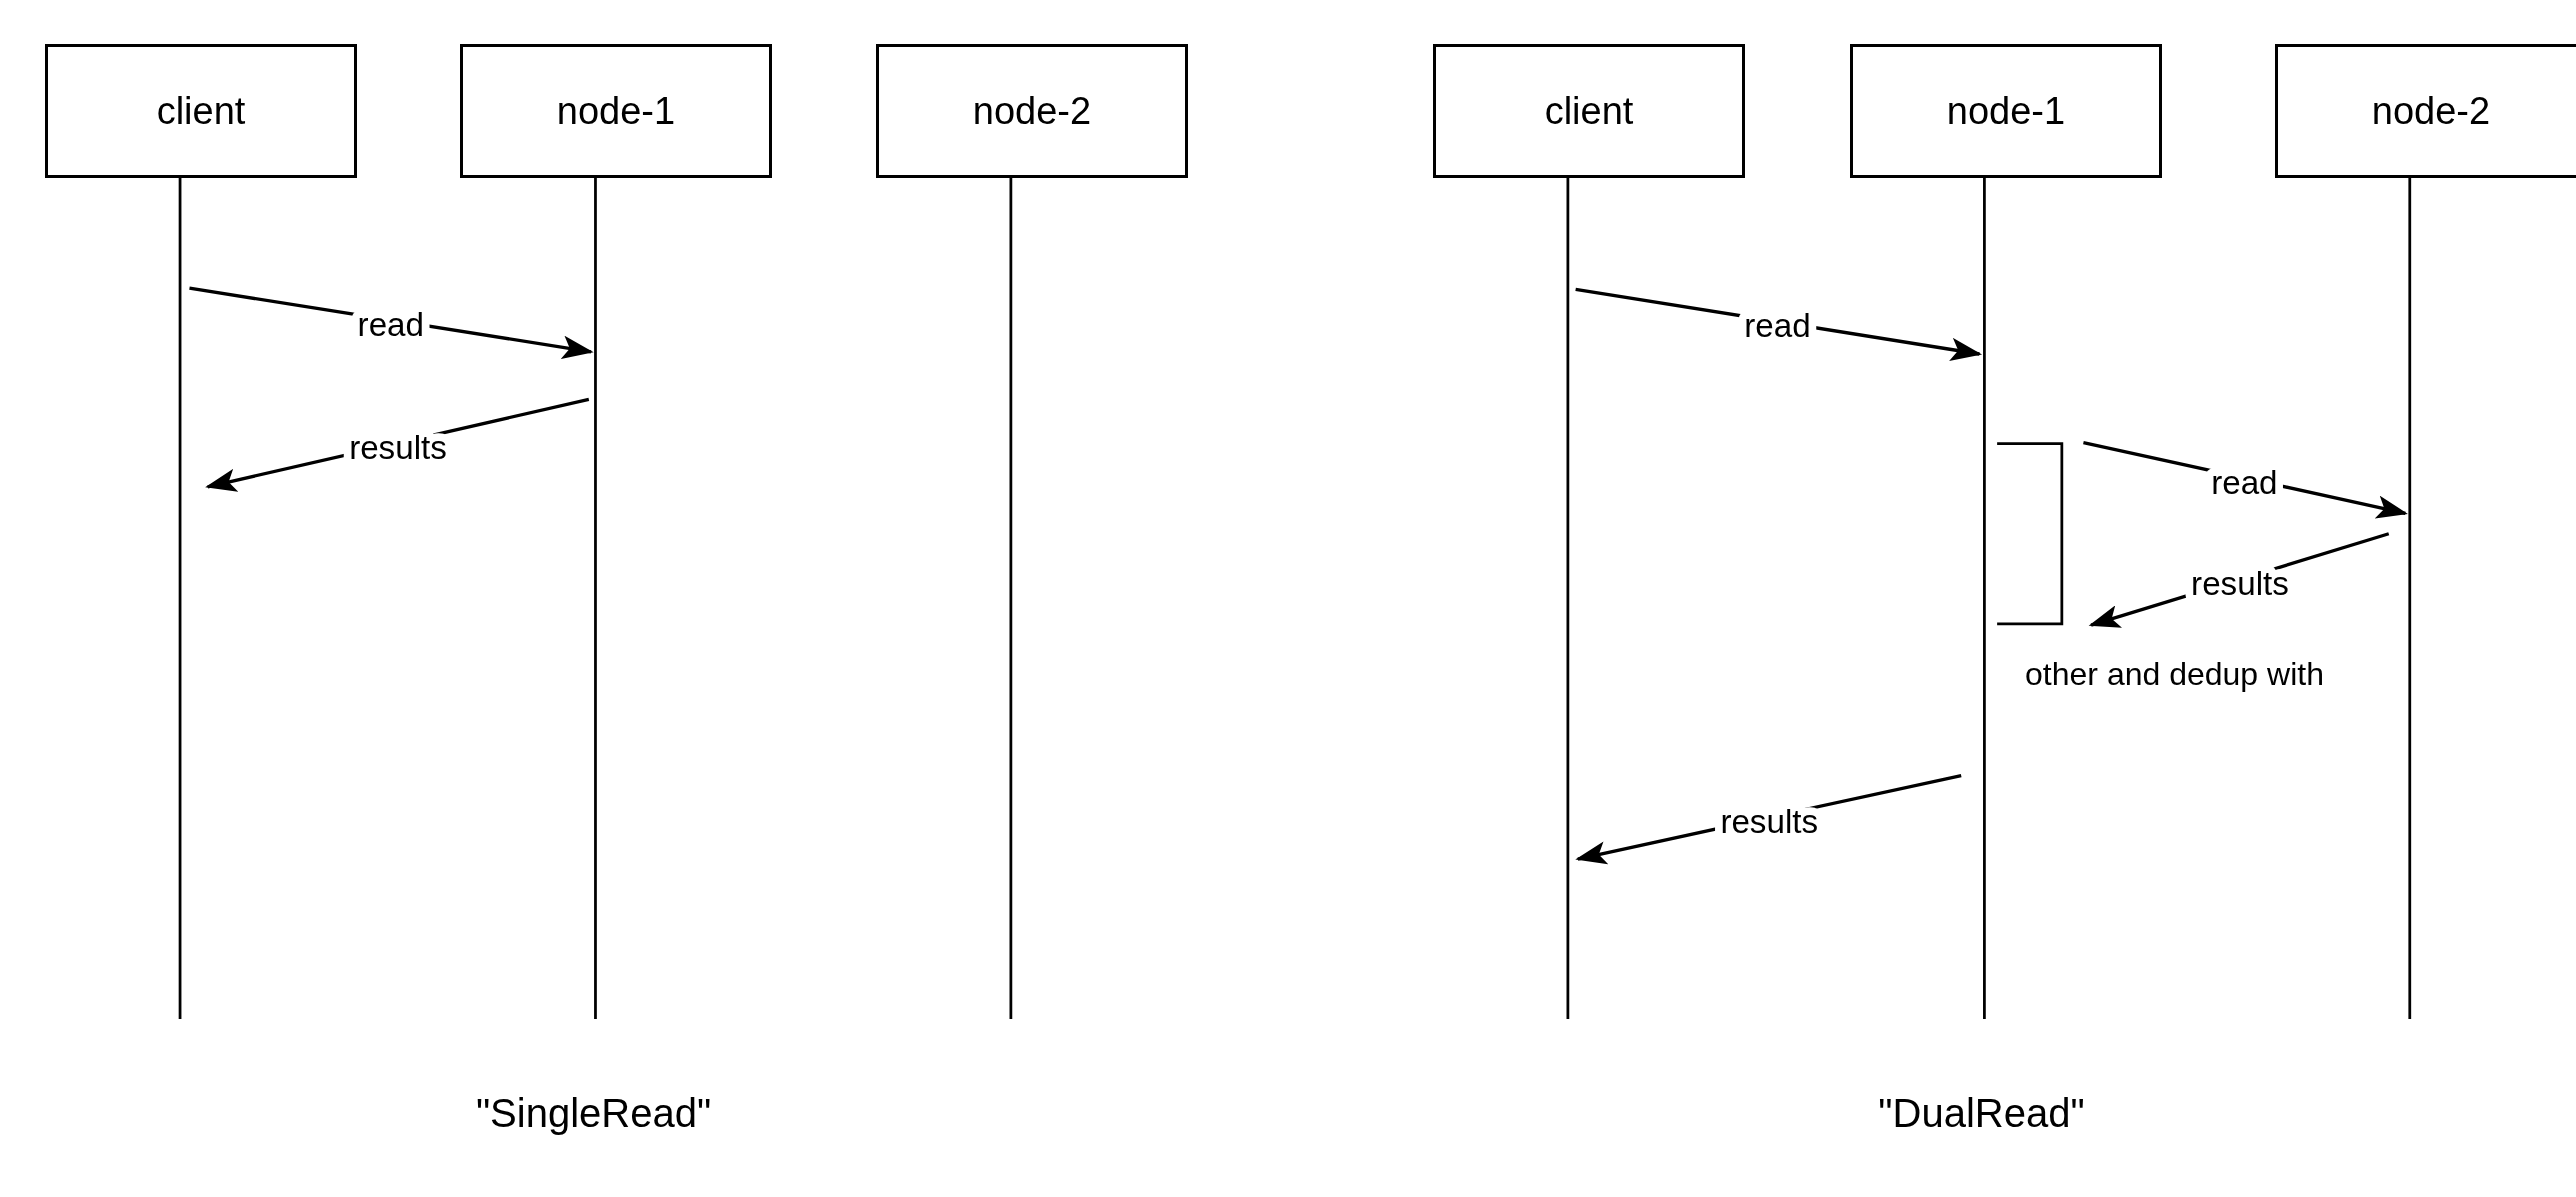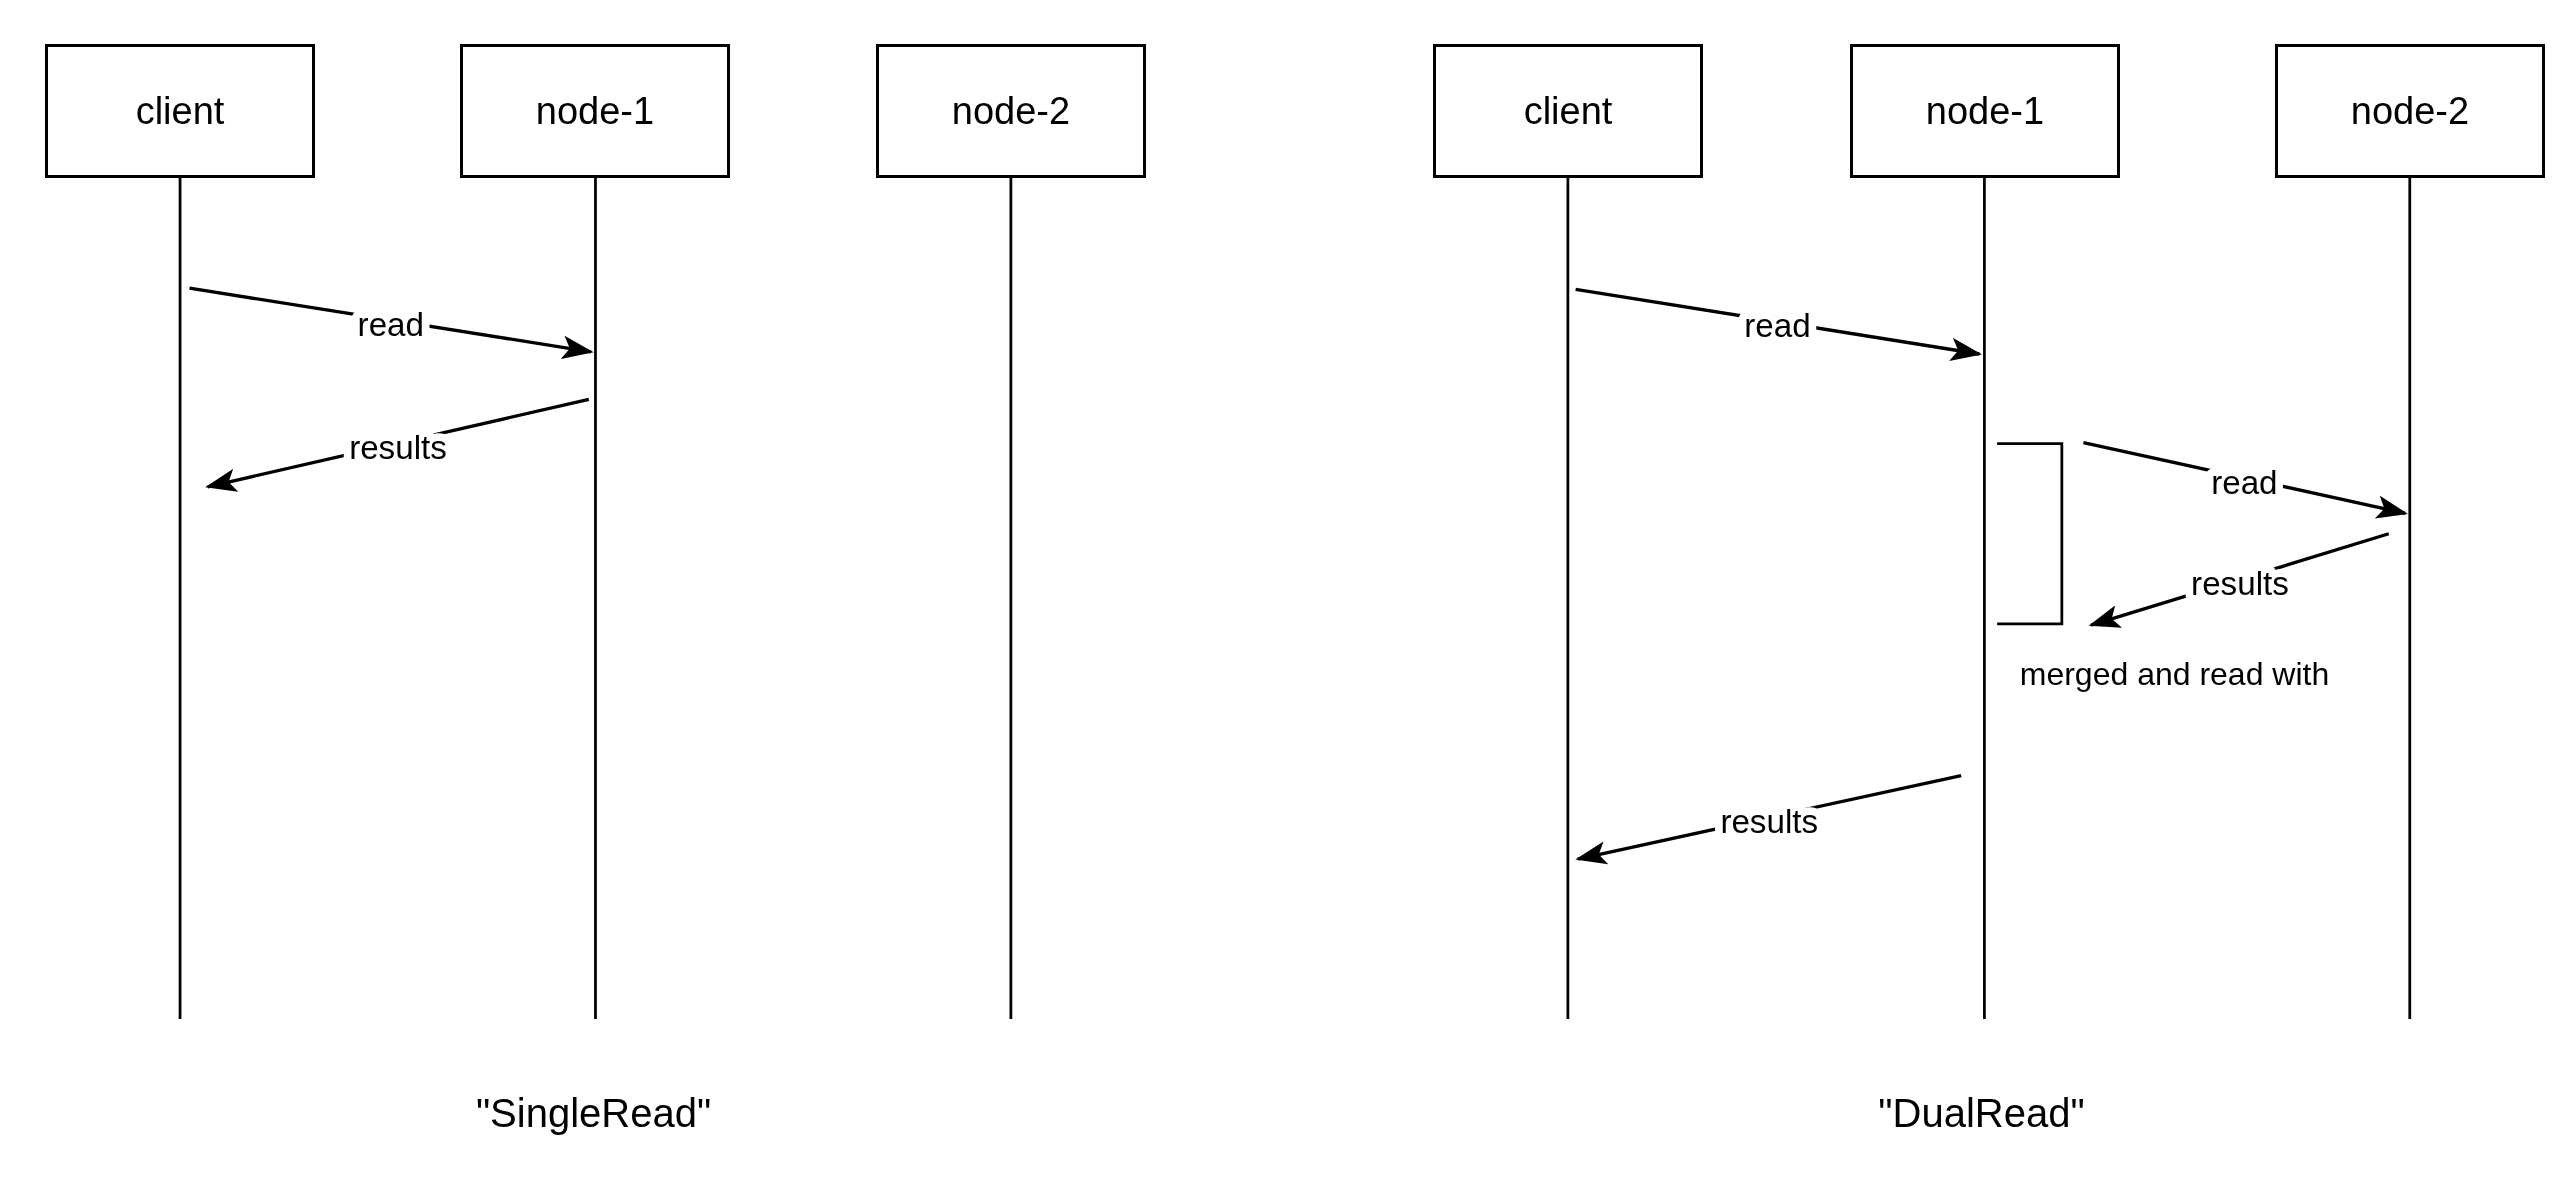--- a/index.html
+++ b/index.html
@@ -14,21 +14,21 @@
     font-family:"Liberation Sans","DejaVu Sans",sans-serif;
   }
   #canvas{
     position:relative;
     width:2576px; height:1197px;
     background:var(--bg);
     color:var(--stroke);
   }
   .actor{
     position:absolute;
-    top:44px; width:270px; height:134px;
+    top:44px; width:312px; height:134px;
     border:3.3px solid var(--stroke);
     background:var(--bg);
     box-sizing:border-box;
     display:flex; align-items:center; justify-content:center;
     font-size:38px; color:var(--stroke);
     z-index:2;
   }
   #svg-layer{
     position:absolute; left:0; top:0;
     width:2576px; height:1197px;
@@ -105,20 +105,20 @@
 
     <text class="msg-label" x="706" y="586">read</text>
     <text class="msg-label" x="719" y="809">results</text>
     <text class="msg-label" x="3213" y="589">read</text>
     <text class="msg-label" x="4057" y="872">read</text>
     <text class="msg-label" x="4049" y="1055">results</text>
     <text class="msg-label" x="3198" y="1485">results</text>
   </svg>
 
   <div class="note">
-    <div>merged and read with</div>
+    <div>other and dedup with</div>
   </div>
 
   <div id="caption-left" class="caption">"SingleRead"</div>
   <div id="caption-right" class="caption">"DualRead"</div>
 
 </div>
 
 
 </body></html>

